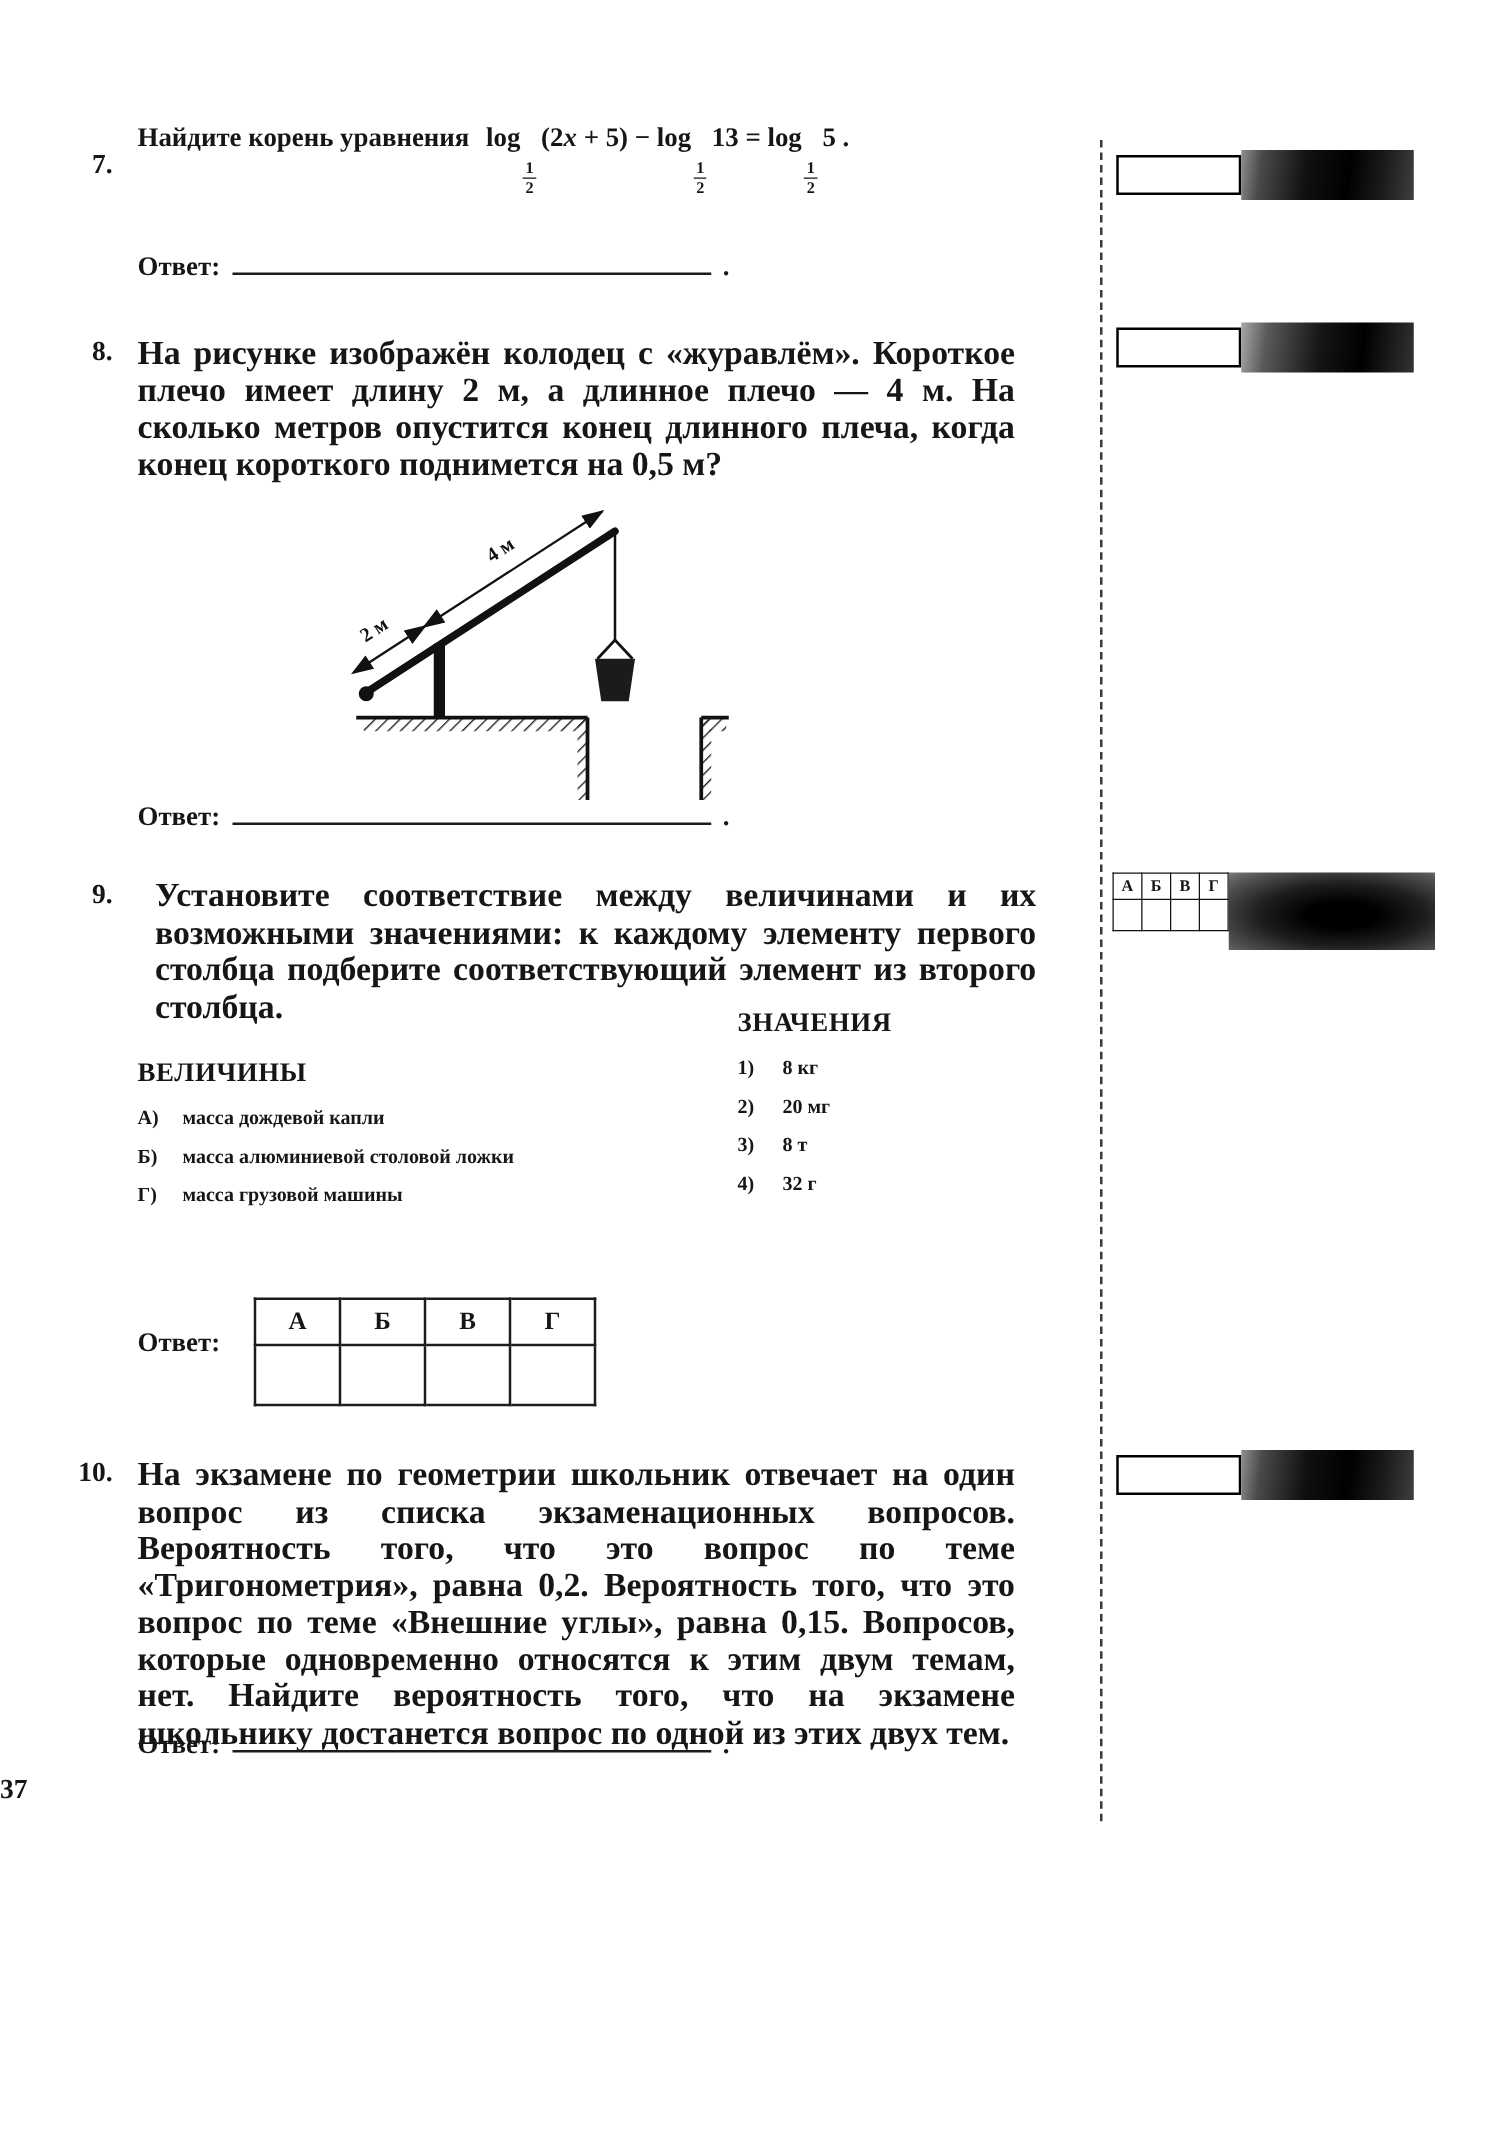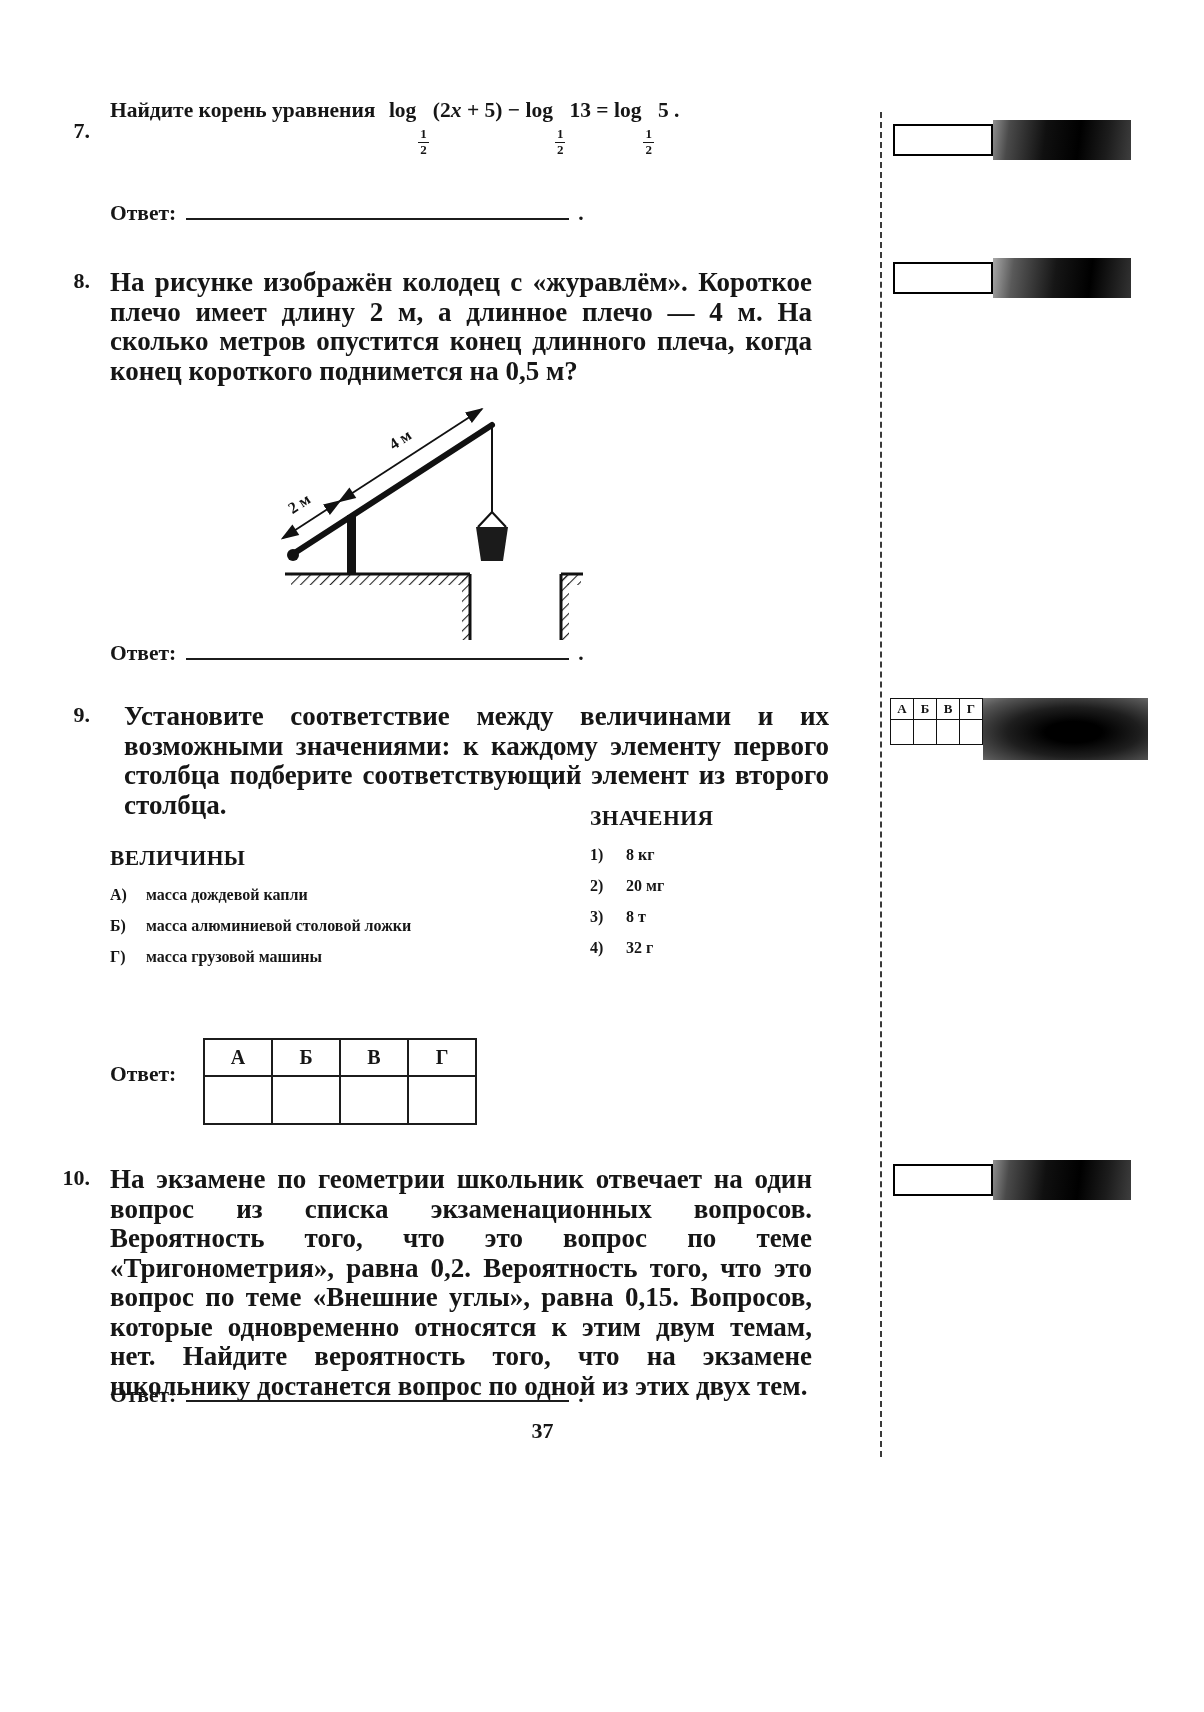--- a/index.html
+++ b/index.html
@@ -30,21 +30,21 @@
   .scan-white{width:96px;height:28px;background:#fff;border:2.5px solid #000;align-self:center;}
   .scan-dark{width:138px;height:40px;
      background:linear-gradient(97deg,#8f8f8f 0%,#4a4a4a 12%,#101010 38%,#000 62%,#1c1c1c 82%,#3e3e3e 100%);}
   .scan-dark.light{background:linear-gradient(97deg,#a8a8a8 0%,#5a5a5a 15%,#161616 45%,#000 70%,#333 100%);}
   .scan-dark.blob{width:165px;height:62px;align-self:flex-start;
      background:radial-gradient(ellipse at 55% 55%,#000 22%,#1e1e1e 52%,#555 84%,#7a7a7a 100%);}
   .mini-table{border-collapse:collapse;align-self:flex-start;background:#fff;}
   .mini-table td{border:1.8px solid #111;width:22px;text-align:center;font-size:13px;font-weight:700;padding:0;}
   .mini-table .hdr td{height:20px;}
   .mini-table .empty td{height:24px;}
-  .page-number{position:absolute;left:0;top:1418px;width:1085px;text-align:center;font-size:22px;}
+  .page-number{position:absolute;left:0;top:1418px;width:1085px;text-align:left;font-size:22px;}
   i{font-style:italic;}
 </style>
 </head>
 <body>
 
 <div class="page">
 
   <div class="prob-num" style="left:38px;top:118px;">7.</div>
   <div class="inline-line" style="left:110px;top:98px;">
     <span>Найдите корень уравнения</span>

